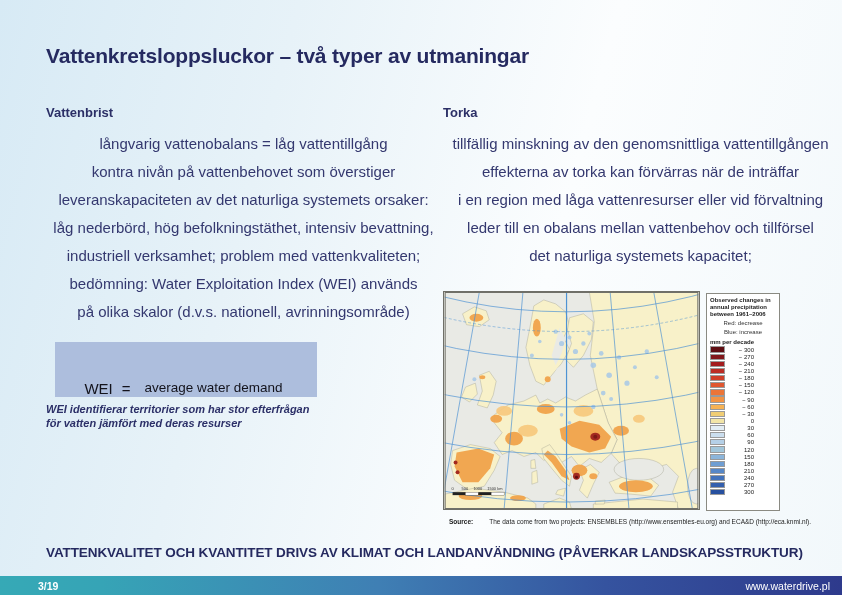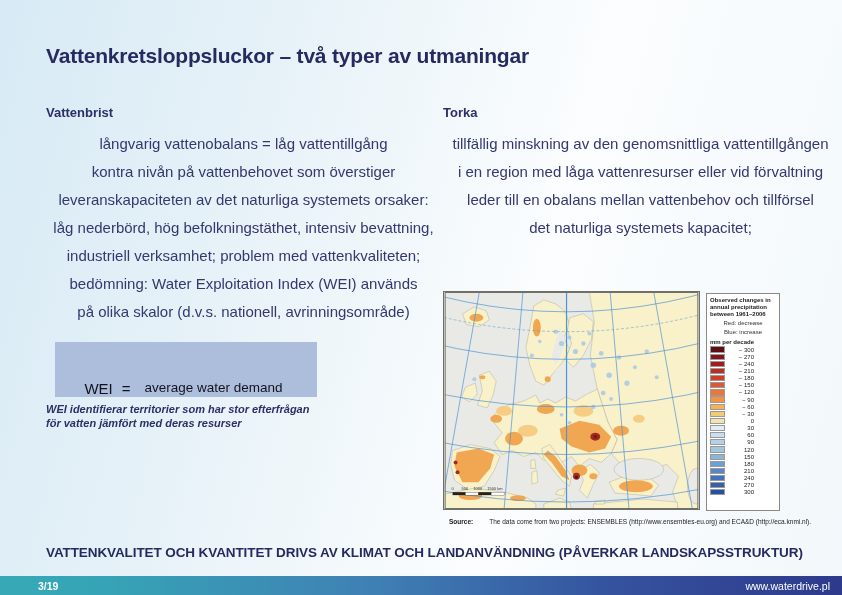--- a/index.html
+++ b/index.html
@@ -92,20 +92,21 @@
         <div class="body-line"><span>industriell verksamhet; problem med vattenkvaliteten;</span></div>
         <div class="body-line"><span>bedömning: Water Exploitation Index (WEI) används</span></div>
         <div class="body-line"><span>på olika skalor (d.v.s. nationell, avrinningsområde)</span></div>
       </div>
   </div>
 
   <div class="col right">
     <div class="col-heading">Torka</div>
     <div>
         <div class="body-line"><span>tillfällig minskning av den genomsnittliga vattentillgången</span></div>
+        <div class="body-line"><span>effekterna av torka kan förvärras när de inträffar</span></div>
         <div class="body-line"><span>i en region med låga vattenresurser eller vid förvaltning</span></div>
         <div class="body-line"><span>leder till en obalans mellan vattenbehov och tillförsel</span></div>
         <div class="body-line"><span>det naturliga systemets kapacitet;</span></div>
       </div>
   </div>
 
   <div class="formula-box">
     <span class="formula-lhs">WEI</span>
     <span class="formula-eq">=</span>
     <span class="frac">

